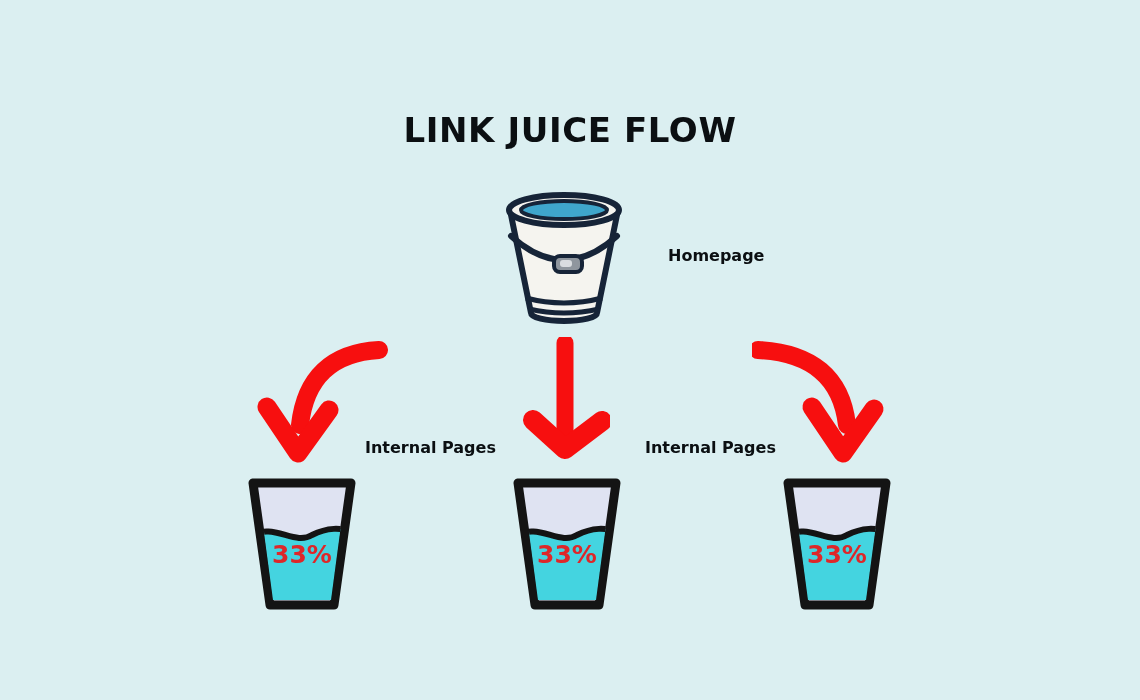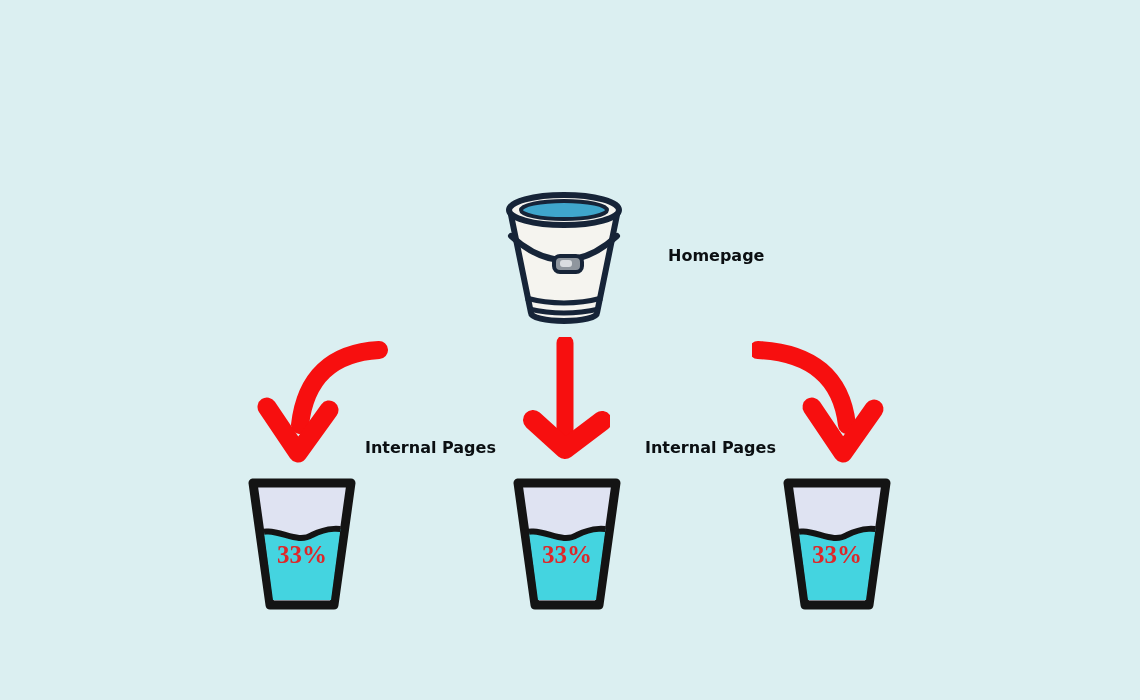--- a/index.html
+++ b/index.html
@@ -26,39 +26,39 @@
 
   .glass { position:absolute; width:108px; height:136px; }
   #glass-0 { left:248px; top:476px; }
   #glass-1 { left:513px; top:476px; }
   #glass-2 { left:783px; top:476px; }
   .glass svg { position:absolute; left:0; top:0; }
   .glass .value {
     position:absolute; left:0; width:100%; top:66px; text-align:center;
     font-size:25px; font-weight:bold; line-height:1;
     color: var(--value-red, #DE2729);
-    font-family: Liberation Serif, serif;
   }
 
   
   .red-stroke   { stroke: var(--arrow-red, #F70F0F); fill:none; }
   .bucket-line  { stroke: var(--bucket-outline, #162438); }
   .bucket-body  { fill: var(--bucket-body, #F5F4EF); }
   .bucket-water { fill: var(--bucket-water, #3FA6CC); }
   .grip         { fill: var(--grip-gray, #8F969E); }
   .grip-hi      { fill: #D9DCE0; }
   .glass-outer  { fill: var(--glass-empty, #DFE3F2); stroke: var(--glass-outline, #141414); }
   .water-fill   { fill: var(--water-cyan, #44D4E0); }
   .wave-line    { stroke: var(--glass-outline, #141414); fill:none; }
 </style>
 </head>
 <body style="--background: #DBEFF1; --arrow-red: #F70F0F; --value-red: #DE2729; --water-cyan: #44D4E0; --glass-empty: #DFE3F2; --glass-outline: #141414; --bucket-outline: #162438; --bucket-body: #F5F4EF; --bucket-water: #3FA6CC; --grip-gray: #8F969E; --text-color: #0B0F12;">
 
 <div class="canvas">
 
+  <div class="title">LINK JUICE FLOW</div>
 
   <svg id="bucket" class="abs" width="120" height="142" viewBox="0 0 120 142">
 
     <path class="bucket-body bucket-line" d="M6,24 L27,127 A33,8 0 0 0 93,127 L114,24 Z" stroke-width="6" stroke-linejoin="round"></path>
 
     <path d="M22,112 Q60,122 98,112" fill="none" class="bucket-line" stroke-width="5"></path>
     <path d="M25,123 Q60,131 95,123" fill="none" class="bucket-line" stroke-width="5"></path>
 
     <ellipse class="bucket-body bucket-line" cx="60" cy="24" rx="55" ry="15" stroke-width="6"></ellipse>
 

